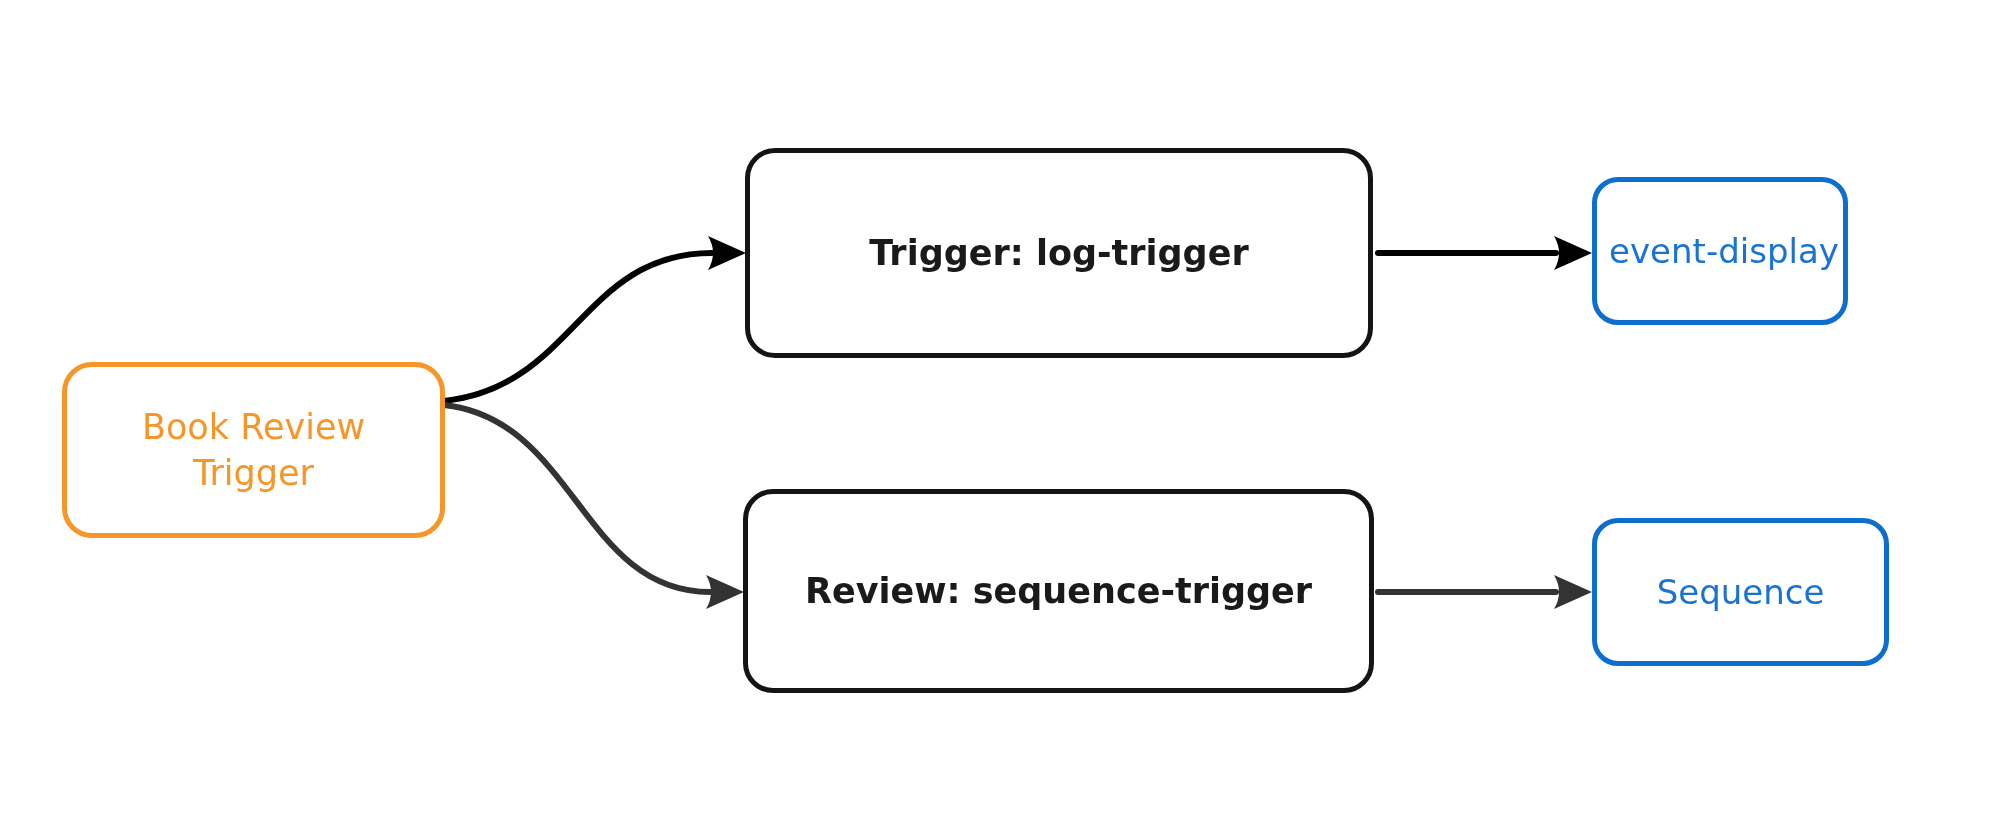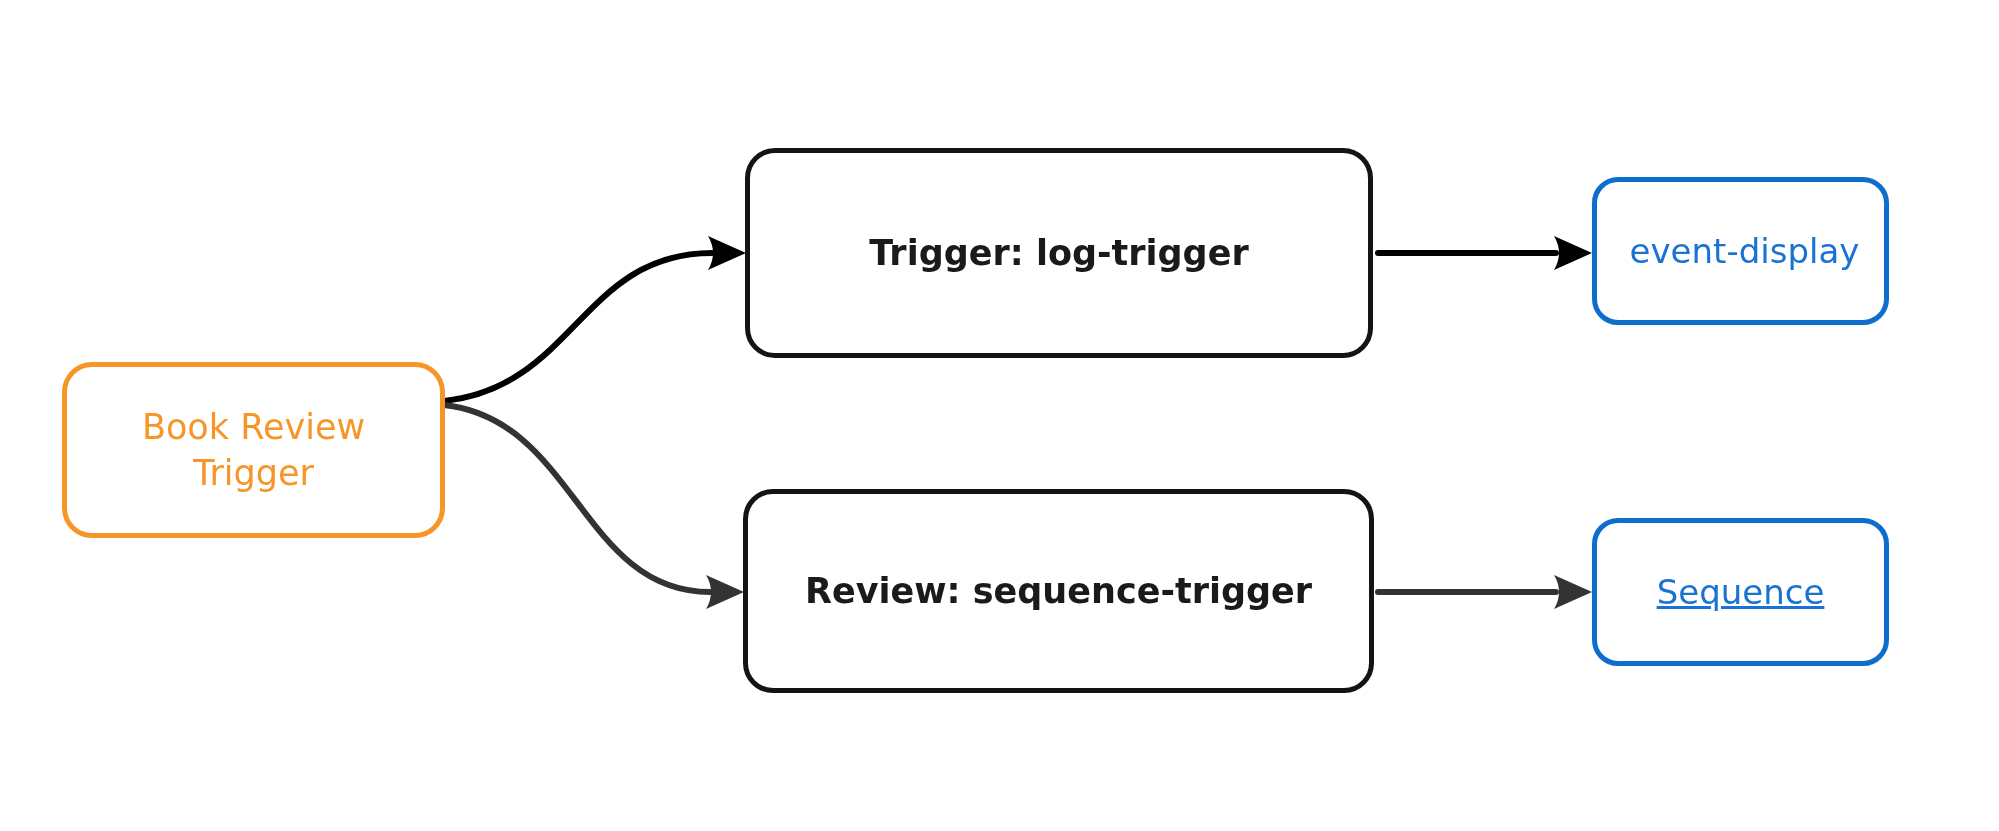--- a/index.html
+++ b/index.html
@@ -54,22 +54,22 @@
   }
   .node-trigger .title { font-weight: bold; font-size: 35px; }
   .node-trigger-1 { left: 745px; top: 148px; width: 628px; height: 210px; }
   .node-trigger-2 { left: 743px; top: 489px; width: 631px; height: 204px; }
   .node-sink {
     border: 5px solid var(--sink_border, #0d6ecd);
     border-radius: 26px;
     color: var(--sink_text, #1a73d2);
     font-size: 34px;
   }
-  .node-sink-1 { left: 1592px; top: 177px; width: 297px; height: 148px; padding-left: 8px; }
-  .node-sink-2 { left: 1592px; top: 518px; width: 297px; height: 148px; text-decoration: underline; }
+  .node-sink-1 { left: 1592px; top: 177px; width: 256px; height: 148px; padding-left: 8px; }
+  .node-sink-2 { left: 1592px; top: 518px; width: 297px; height: 148px; }
 </style>
 </head>
 <body>
 
 <div class="canvas">
 
   <svg class="edges" viewBox="0 0 1999 831" xmlns="http://www.w3.org/2000/svg">
 
     <path class="edge edge-top" d="M444,401 C575,387 582,253 712,253"></path>
     <path class="arrow-top" d="M746,253 L708,236 Q718,253 708,270 Z"></path>

